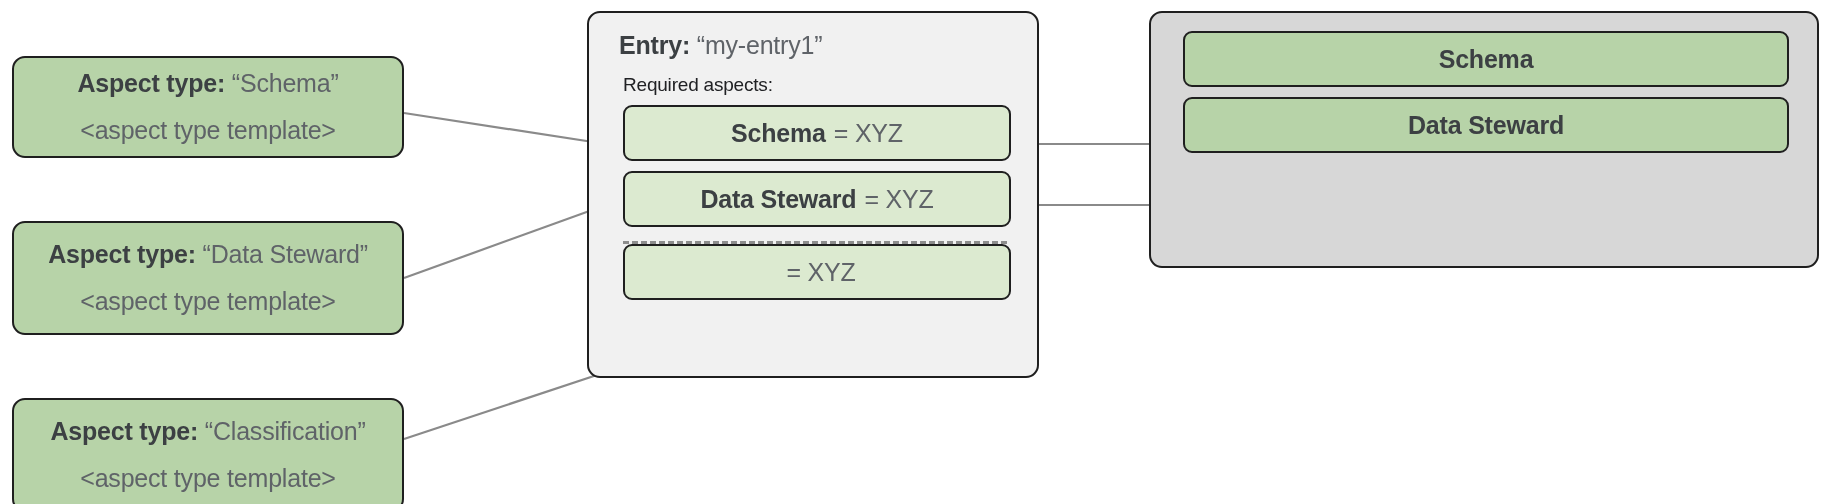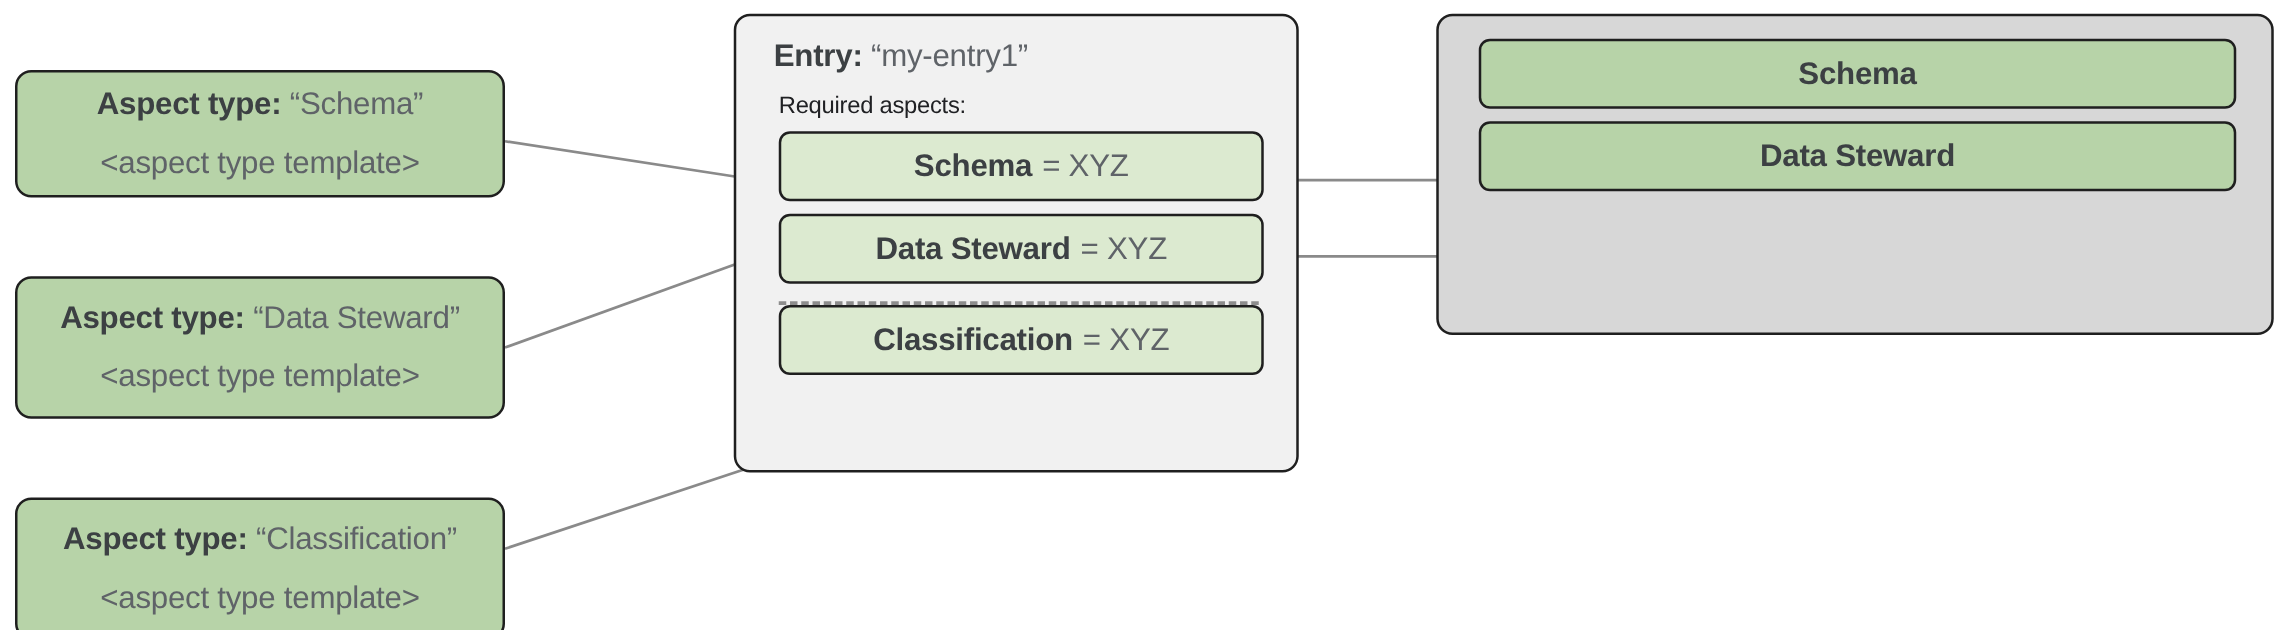--- a/index.html
+++ b/index.html
@@ -207,21 +207,20 @@
 
     <div class="aspect-row light">
       <span class="name">Data Steward</span>
       <span class="eq">= XYZ</span>
     </div>
 
     <hr class="divider">
 
 
     <div class="aspect-row light">
-      <span class="name">Classification</span>
       <span class="eq">= XYZ</span>
     </div>
   </div>
 
   <div class="card" id="entry-type-panel">
 
 
     <div class="aspect-row solid">
       <span class="name">Schema</span>
     </div>

